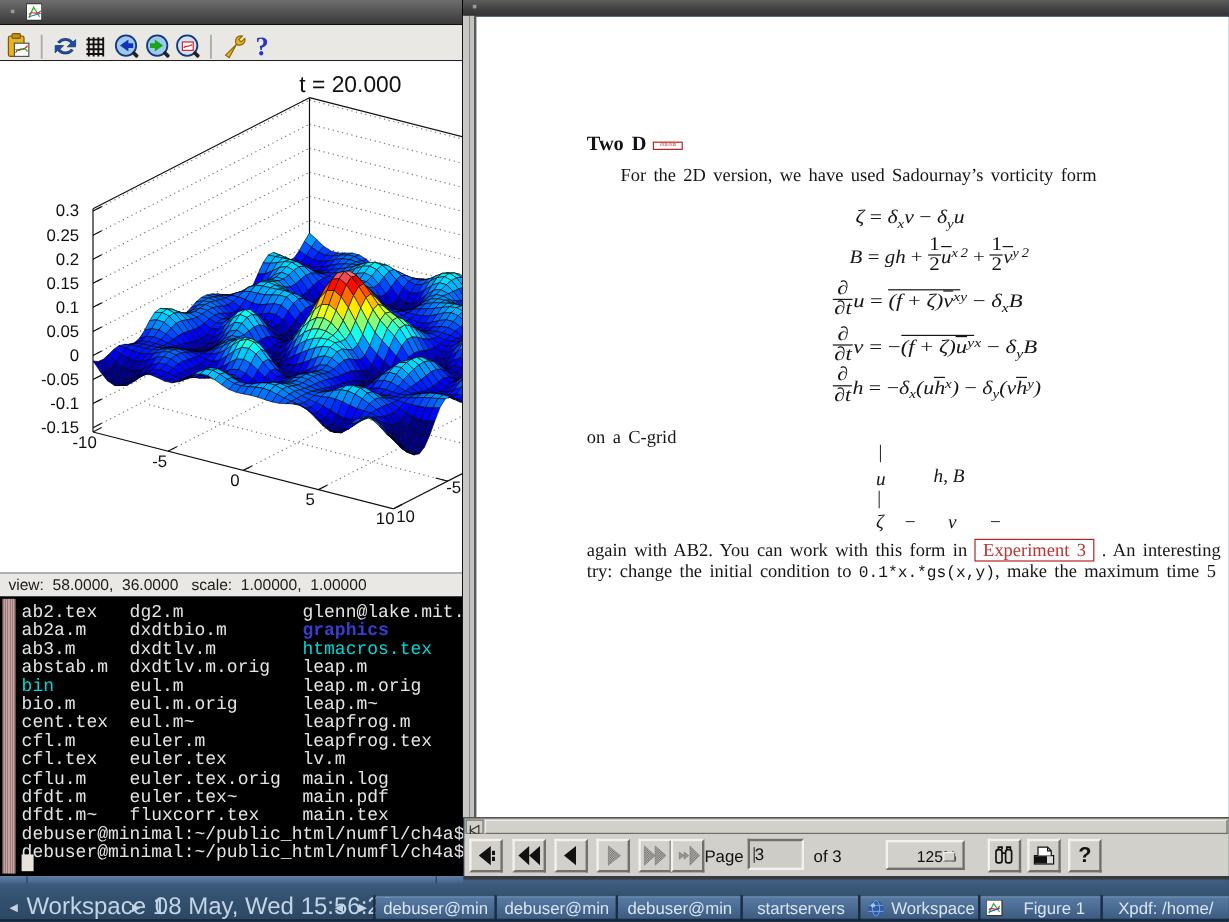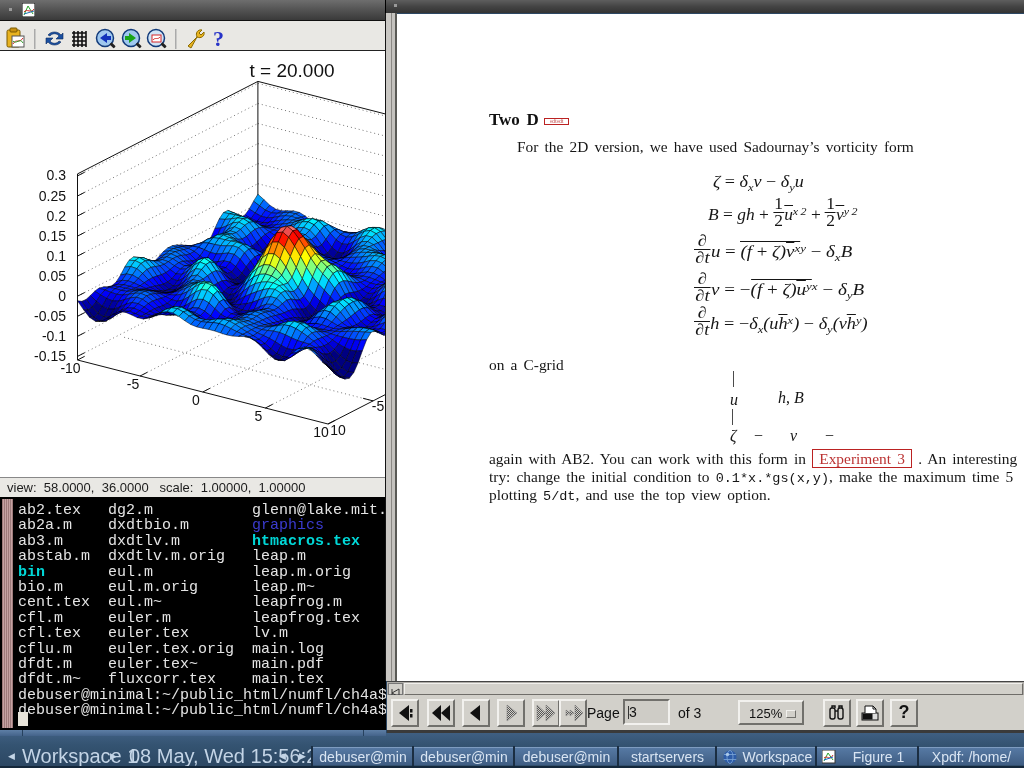--- a/index.html
+++ b/index.html
@@ -5,22 +5,22 @@
 .abs{position:absolute}
 #figwin{left:0;top:0;width:386px;height:497px;background:#fff}
 #figtitle{left:0;top:0;width:386px;height:21px;background:linear-gradient(#6e6e6e,#585858 40%,#3a3a3a);border-bottom:1px solid #101010}
 #figtool{left:0;top:21px;width:386px;height:30px;background:#e9e8e4;border-bottom:1px solid #222}
 #figplot{left:0;top:51px;width:386px;height:426px;background:#fff}
 #figstat{left:0;top:477px;width:386px;height:20px;background:#e9e8e4;border-top:1px solid #888;font-size:13px;color:#1c1c1c;line-height:19px;padding-left:7px}
 #figwin .redge{left:385px;top:0;width:1px;height:497px;background:#000}
 #term{left:0;top:497px;width:386px;height:233px;background:#000;overflow:hidden}
 #termtext{left:18px;top:6px;font-family:"Liberation Mono",monospace;font-size:15px;line-height:15.4px;color:#e4e4e4;white-space:pre}
 #tscroll{left:2px;top:2px;width:11px;height:229px;background:repeating-linear-gradient(90deg,#9f7b7b 0,#9f7b7b 1px,#c5a3a3 1px,#c5a3a3 2px)}
-.cyan{color:#00d7d7;font-weight:bold}
-.blue{color:#3b3bd0;font-weight:normal}
+.cyan{color:#00d7d7;font-weight:normal}
+.blue{color:#3b3bd0;font-weight:bold}
 #cursor{left:18px;top:712px;width:10px;height:14px;background:#e8e4da}
 #xtitle{left:386px;top:0;width:638px;height:13px;background:linear-gradient(#5e5e5e,#444 50%,#333);color:#b2b2b2;font-size:12px;line-height:13px;overflow:hidden;white-space:nowrap}
 #xframe{left:385px;top:13px;width:12px;height:668px;background:linear-gradient(90deg,#141414 0,#141414 1px,#c9c7c3 1px,#c9c7c3 6px,#8a8884 6px,#8a8884 7px,#c4c2be 7px,#c4c2be 10px,#5a5a56 10px,#5a5a56 12px)}
 #xpage{left:397px;top:14px;width:627px;height:667px;background:#fff;overflow:hidden}
 #xhsb{left:387px;top:681px;width:637px;height:14px;background:#aeaca7;border-top:1px solid #444}
 #xtool{left:387px;top:695px;width:637px;height:35px;background:#d2d0ca}
 #xtoolb{left:387px;top:730px;width:637px;height:3px;background:#3a3a3a}
 .mbtn{position:absolute;background:#d2d0ca;border:2px solid;border-color:#f2f1ee #71706c #71706c #f2f1ee}
 #taskbar{left:0;top:733px;width:1024px;height:35px;background:linear-gradient(#3f5f82,#345371 35%,#2c4763 95%)}
 #thandle{left:0;top:730px;width:386px;height:6px;background:linear-gradient(#5e7fa6,#44638a);position:absolute}
@@ -1973,21 +1973,20 @@
 <div class="abs m" style="left:333px;top:377px"><i>u</i></div>
 <div class="abs m" style="left:381px;top:375px"><i>h</i><span class="mr">,</span> <i>B</i></div>
 <div class="abs m" style="left:334px;top:393px;font-style:normal">|</div>
 <div class="abs m" style="left:333px;top:413px"><i>ζ</i></div>
 <div class="abs m" style="left:357px;top:413px;font-style:normal">−</div>
 <div class="abs m" style="left:393px;top:413px"><i>v</i></div>
 <div class="abs m" style="left:428px;top:413px;font-style:normal">−</div>
 
 <div class="abs ser" style="left:92px;top:436px;white-space:nowrap">again with AB2. You can work with this form in <span class="redbox">&nbsp;Experiment 3&nbsp;</span> . An interesting</div>
 <div class="abs ser" style="left:92px;top:454px;white-space:nowrap">try: change the initial condition to <span class="mono">0.1*x.*gs(x,y)</span>, make the maximum time 5</div>
-<div class="abs ser" style="left:92px;top:472px;white-space:nowrap">plotting <span class="mono">5/dt</span>, and use the top view option.</div>
 </div>
 <div class="abs" id="xhsb">
   <div class="abs" style="left:1px;top:1px;width:15px;height:12px;background:#d2d0ca;border:1px solid #777"><svg width="13" height="10" xmlns="http://www.w3.org/2000/svg">
         <path d="M10 1L3 5L10 9Z" fill="none" stroke="#333"></path>
         <path d="M3 1V9" stroke="#333"></path>
       </svg></div>
   <div class="abs" style="left:17px;top:1px;width:619px;height:12px;background:#d2d0ca;border:1px solid;border-color:#f0efec #6f6d69 #6f6d69 #f0efec"></div>
 </div>
 <div class="abs" id="xtool">
     <div class="mbtn" style="width:28px;height:28px;top:4px;left:4px"><svg width="24" height="24" xmlns="http://www.w3.org/2000/svg">
@@ -2027,21 +2026,21 @@
             <rect width="1" height="1" fill="#555"></rect>
             <rect x="1" y="1" width="1" height="1" fill="#555"></rect>
           </pattern>
         </defs>
         <path d="M5 9l4 3l-4 3z M9 9l4 3l-4 3z" fill="url(#stc)" stroke="#777" stroke-width="0.5"></path>
         <path d="M14 4L22 12L14 20Z" fill="url(#stc)" stroke="#777" stroke-width="0.5"></path>
       </svg></div>
     <div class="abs" style="left:200px;top:10px;font-size:14px;color:#111">Page</div>
     <div class="abs" style="left:236px;top:4px;width:47px;height:26px;background:#ceccc6;border:2px solid;border-color:#71706c #f2f1ee #f2f1ee #71706c;font-size:14px;color:#111;padding:3px 0 0 3px"><span style="display:inline-block;width:1px;height:13px;background:#333;vertical-align:-2px"></span>3</div>
     <div class="abs" style="left:291px;top:10px;font-size:14px;color:#111">of 3</div>
-    <div class="abs" style="left:351px;top:5px;width:66px;height:25px;background:#d2d0ca;border:2px solid;border-color:#f2f1ee #71706c #71706c #f2f1ee;font-size:13px;color:#111;padding:4px 0 0 9px">125% <span style="position:absolute;right:6px;top:8px;width:10px;height:8px;background:#d2d0ca;border:1.5px solid;border-color:#f2f1ee #71706c #71706c #f2f1ee"></span></div>
+    <div class="abs" style="left:351px;top:5px;width:66px;height:25px;background:#d2d0ca;border:2px solid;border-color:#f2f1ee #71706c #71706c #f2f1ee;font-size:13px;color:#111;padding:4px 0 0 24px">125% <span style="position:absolute;right:6px;top:8px;width:10px;height:8px;background:#d2d0ca;border:1.5px solid;border-color:#f2f1ee #71706c #71706c #f2f1ee"></span></div>
     <div class="mbtn" style="width:28px;height:28px;top:4px;left:436px"><svg width="24" height="24" xmlns="http://www.w3.org/2000/svg">
         <g fill="none" stroke="#111" stroke-width="1.4">
           <rect x="5" y="7" width="5" height="11" rx="2"></rect>
           <rect x="13" y="7" width="5" height="11" rx="2"></rect>
           <path d="M10 10h3"></path>
           <path d="M7 7V5h3v2M14 7V5h3v2"></path>
         </g>
       </svg></div>
     <div class="mbtn" style="width:28px;height:28px;top:4px;left:469px"><svg width="24" height="24" xmlns="http://www.w3.org/2000/svg">
         <g stroke="#111" fill="none">

